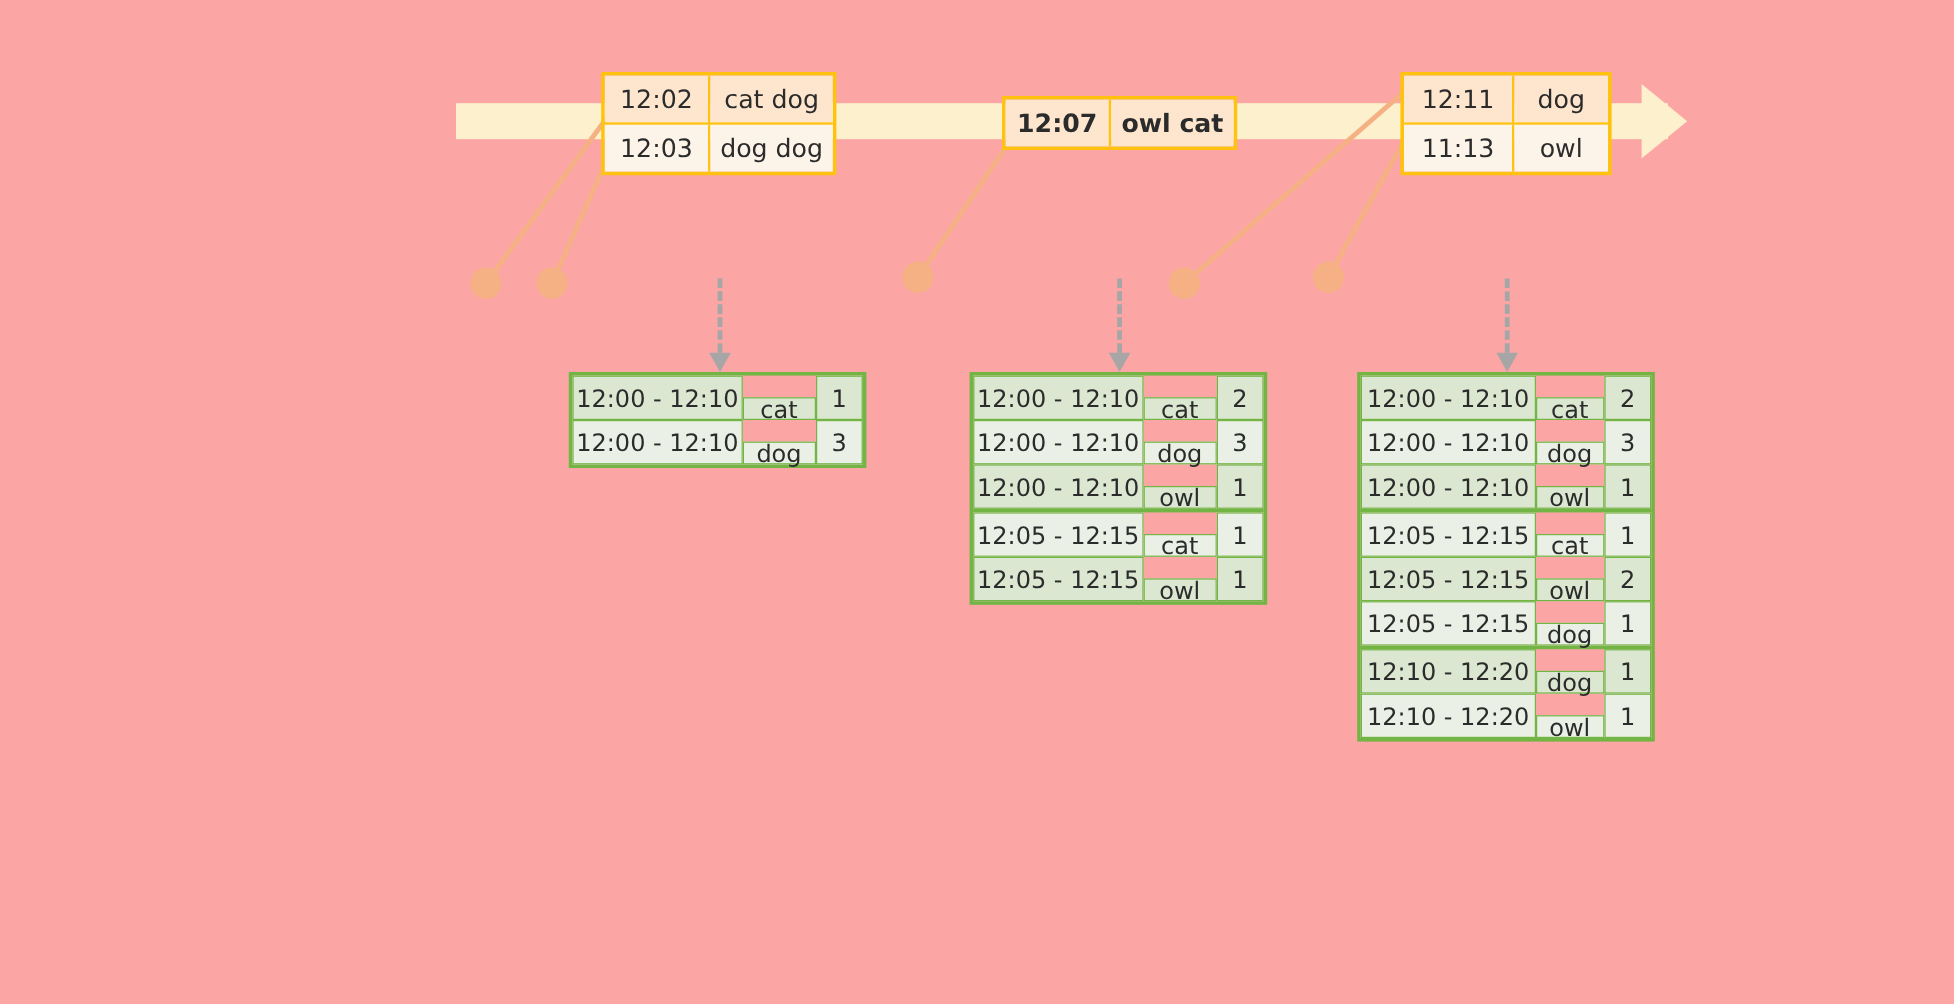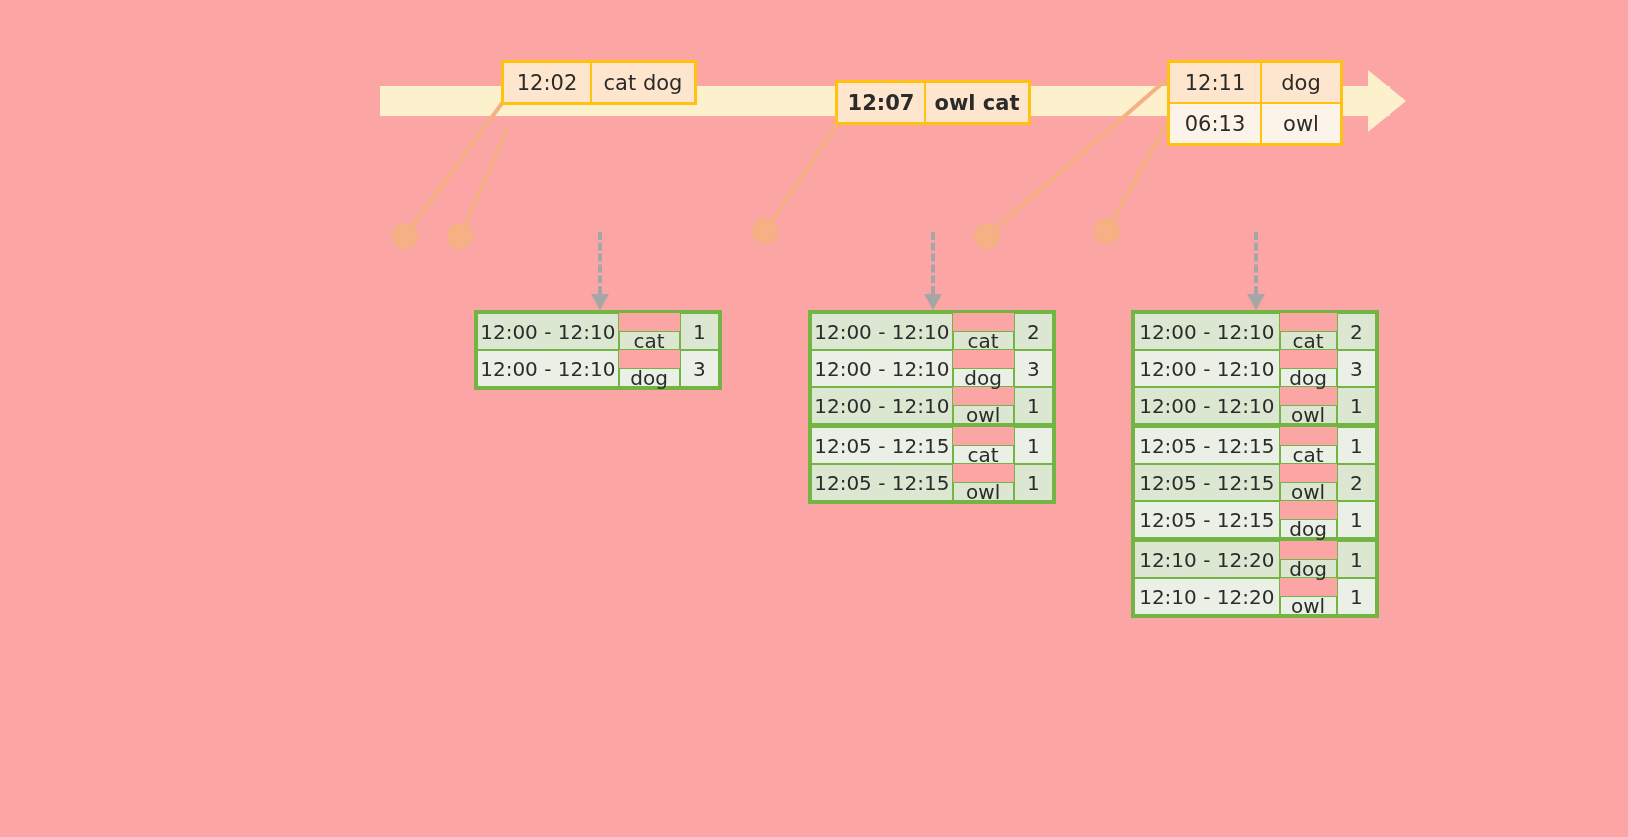--- a/index.html
+++ b/index.html
@@ -175,36 +175,40 @@
   <div class="dot" id="dot2"></div>
   <div class="dot" id="dot3"></div>
   <div class="dot" id="dot4"></div>
   <div class="dot" id="dot5"></div>
 
   <div class="evt" id="evt1">
     <div class="evt-row shade-a">
       <div class="evt-cell time">12:02</div>
       <div class="evt-cell words">cat dog</div>
     </div>
+    <div class="evt-row shade-b">
+      <div class="evt-cell time">12:03</div>
+      <div class="evt-cell words">dog dog</div>
+    </div>
   </div>
 
   <div class="evt" id="evt2">
     <div class="evt-row shade-a">
       <div class="evt-cell time">12:07</div>
       <div class="evt-cell words">owl cat</div>
     </div>
   </div>
 
   <div class="evt" id="evt3">
     <div class="evt-row shade-a">
       <div class="evt-cell time">12:11</div>
       <div class="evt-cell words">dog</div>
     </div>
     <div class="evt-row shade-b">
-      <div class="evt-cell time">06:13</div>
+      <div class="evt-cell time">11:13</div>
       <div class="evt-cell words">owl</div>
     </div>
   </div>
 
   <div class="dash-arrow" id="arr1">
     <div class="stem"></div>
       <div class="head"></div>
   </div>
   <div class="dash-arrow" id="arr2">
     <div class="stem"></div>

